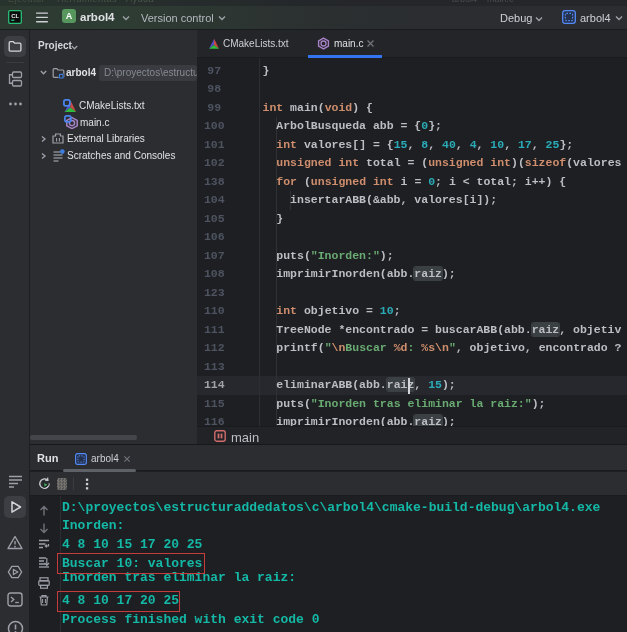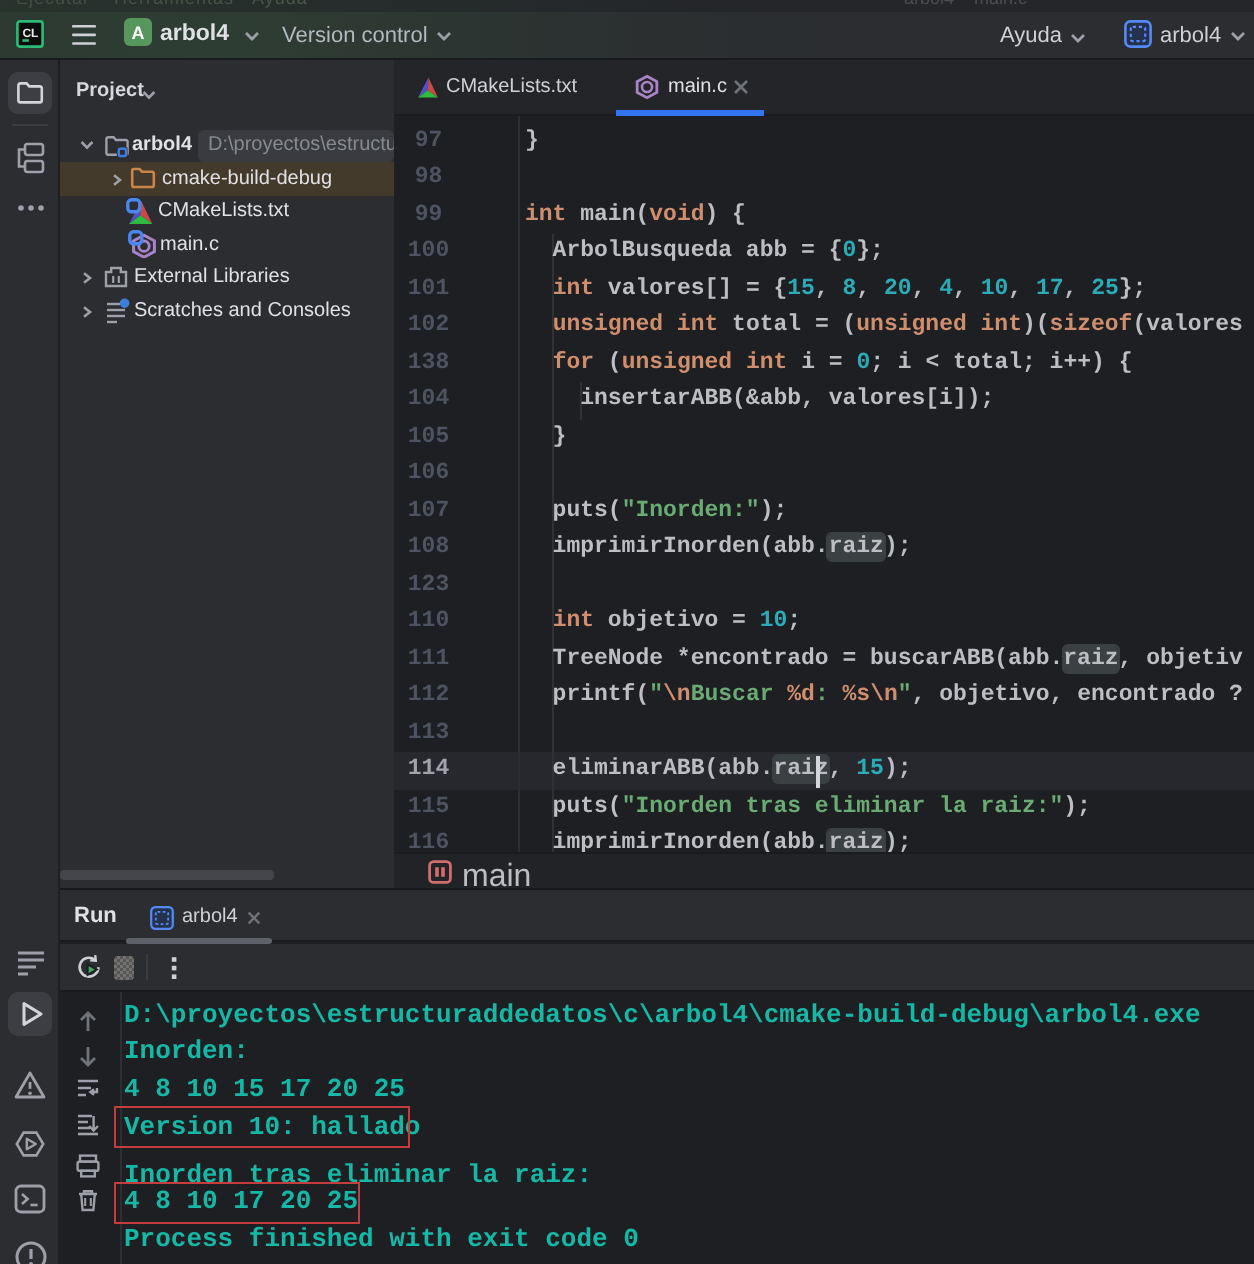--- a/index.html
+++ b/index.html
@@ -40,21 +40,21 @@
   </svg>
   <div class="abs" style="left:80px;top:5px;font-size:11.5px;font-weight:bold;color:#dfe1e5">arbol4</div>
   <svg class="abs" style="left:121px;top:8px" width="10" height="8" viewBox="0 0 10 8">
       <path d="M2 2.5 L5 5.5 L8 2.5" fill="none" stroke="#9da0a8" stroke-width="1.4"></path>
     </svg>
   <div class="abs" style="left:141px;top:5.5px;font-size:11px;color:#b4b8bf">Version control</div>
   <svg class="abs" style="left:217px;top:8px" width="10" height="8" viewBox="0 0 10 8">
       <path d="M2 2.5 L5 5.5 L8 2.5" fill="none" stroke="#9da0a8" stroke-width="1.4"></path>
     </svg>
 
-  <div class="abs" style="left:500px;top:6px;font-size:11px;color:#ced0d6">Ayuda</div>
+  <div class="abs" style="left:500px;top:6px;font-size:11px;color:#ced0d6">Debug</div>
   <svg class="abs" style="left:534px;top:8.5px" width="10" height="8" viewBox="0 0 10 8">
       <path d="M2 2.5 L5 5.5 L8 2.5" fill="none" stroke="#9da0a8" stroke-width="1.4"></path>
     </svg>
   <svg class="abs" style="left:562px;top:3.5px" width="14" height="14" viewBox="0 0 14 14">
     <rect x="0.7" y="0.7" width="12.6" height="12.6" rx="2.4" fill="#25324d" stroke="#548af7" stroke-width="1.3"></rect>
     <rect x="3.4" y="3.4" width="7.2" height="7.2" rx="1" fill="none" stroke="#548af7" stroke-width="1.1" stroke-dasharray="1.6 1.4"></rect>
   </svg>
   <div class="abs" style="left:580px;top:6px;font-size:11px;color:#ced0d6">arbol4</div>
   <svg class="abs" style="left:614px;top:8px" width="10" height="8" viewBox="0 0 10 8">
       <path d="M2 2.5 L5 5.5 L8 2.5" fill="none" stroke="#9da0a8" stroke-width="1.4"></path>
@@ -77,29 +77,20 @@
       </svg>
     <svg class="abs" style="left:22px;top:2.5px" width="13" height="12" viewBox="0 0 13 12">
       <path d="M1.2 2.6 q0-1 1-1 h2.6 l1.2 1.4 h4.8 q1 0 1 1 v5.4 q0 1-1 1 h-8.6 q-1 0-1-1 z" fill="none" stroke="#9da0a8" stroke-width="1.2"></path>
       <rect x="6.4" y="6.4" width="5.4" height="5.4" rx="1" fill="#2b2d30"></rect>
       <rect x="7.4" y="7.4" width="3.6" height="3.6" rx="0.6" fill="none" stroke="#3e7de0" stroke-width="1.2"></rect>
     </svg>
     <span class="abs" style="left:36px;font-weight:bold">arbol4</span>
     <span class="abs" style="left:74px;color:#868a91;font-size:10px">D:\proyectos\estructur</span>
   </div>
 
-  <div class="trow" style="left:0;top:50.5px;width:167px;background:#443a2b">
-    <svg class="abs" style="left:25px;top:5px" width="7" height="8" viewBox="0 0 7 8">
-        <path d="M2 1.6 L5 4 L2 6.4" fill="none" stroke="#9da0a8" stroke-width="1.3"></path>
-      </svg>
-    <svg class="abs" style="left:35px;top:2.5px" width="13" height="12" viewBox="0 0 13 12">
-      <path d="M1.1 2.4 q0-0.9 0.9-0.9 h2.8 l1.2 1.4 h5 q0.9 0 0.9 0.9 v5.8 q0 0.9-0.9 0.9 h-9 q-0.9 0-0.9-0.9 z" fill="none" stroke="#c9854a" stroke-width="1.3"></path>
-    </svg>
-    <span class="abs" style="left:51px">cmake-build-debug</span>
-  </div>
 
   <div class="trow" style="left:0;top:67px;width:167px">
     <svg class="abs" style="left:33px;top:1.5px" width="14" height="14" viewBox="0 0 14 14">
       <polygon points="7.6,1.5 1.5,13 7.2,8.6" fill="#5250c8"></polygon>
       <polygon points="7.6,1.5 13.2,13 7.2,8.6" fill="#c94a45"></polygon>
       <polygon points="1.5,13 13.2,13 7.2,8.6" fill="#2fbb3e"></polygon>
       <rect x="0.9" y="0.9" width="6" height="6" rx="1.8" fill="none" stroke="#4a86f0" stroke-width="1.7"></rect>
     </svg>
     <span class="abs" style="left:49px">CMakeLists.txt</span>
   </div>
@@ -189,21 +180,21 @@
       <div class="ln" style="top:320.75px">111</div>
       <div class="ln" style="top:339.25px">112</div>
       <div class="ln" style="top:357.75px">113</div>
       <div class="ln" style="top:376.25px;color:#a1a3ab">114</div>
       <div class="ln" style="top:394.75px">115</div>
       <div class="ln" style="top:413.25px">116</div>
 
       <div class="cl" style="top:61.75px">}</div>
       <div class="cl" style="top:98.75px"><span class="k">int</span> main(<span class="k">void</span>) {</div>
       <div class="cl" style="top:117.25px">  ArbolBusqueda abb = {<span class="n">0</span>};</div>
-      <div class="cl" style="top:135.75px">  <span class="k">int</span> valores[] = {<span class="n">15</span>, <span class="n">8</span>, <span class="n">20</span>, <span class="n">4</span>, <span class="n">10</span>, <span class="n">17</span>, <span class="n">25</span>};</div>
+      <div class="cl" style="top:135.75px">  <span class="k">int</span> valores[] = {<span class="n">15</span>, <span class="n">8</span>, <span class="n">40</span>, <span class="n">4</span>, <span class="n">10</span>, <span class="n">17</span>, <span class="n">25</span>};</div>
       <div class="cl" style="top:154.25px">  <span class="k">unsigned int</span> total = (<span class="k">unsigned int</span>)(<span class="k">sizeof</span>(valores</div>
       <div class="cl" style="top:172.75px">  <span class="k">for</span> (<span class="k">unsigned int</span> i = <span class="n">0</span>; i &lt; total; i++) {</div>
       <div class="cl" style="top:191.25px">    insertarABB(&amp;abb, valores[i]);</div>
       <div class="cl" style="top:209.75px">  }</div>
       <div class="cl" style="top:246.75px">  puts(<span class="s">"Inorden:"</span>);</div>
       <div class="cl" style="top:265.25px">  imprimirInorden(abb.<span class="hl">raiz</span>);</div>
       <div class="cl" style="top:302.25px">  <span class="k">int</span> objetivo = <span class="n">10</span>;</div>
       <div class="cl" style="top:320.75px">  TreeNode *encontrado = buscarABB(abb.<span class="hl">raiz</span>, objetiv</div>
       <div class="cl" style="top:339.25px">  printf(<span class="s">"<span class="e">\n</span>Buscar <span class="e">%d</span>: <span class="e">%s</span><span class="e">\n</span>"</span>, objetivo, encontrado ?</div>
       <div class="cl" style="top:376.25px">  eliminarABB(abb.<span class="hl">raiz</span>, <span class="n">15</span>);</div>
@@ -213,21 +204,21 @@
       <div class="abs" style="left:408px;top:377.5px;width:1.6px;height:16px;background:#d4d6db"></div>
     </div>
   </div>
 
   <div class="abs" style="left:0;top:396px;width:430px;height:18px;background:#222327;border-top:1px solid #1a1b1e">
     <svg class="abs" style="left:17px;top:3px" width="12" height="12" viewBox="0 0 12 12">
       <rect x="0.8" y="0.8" width="10.4" height="10.4" rx="2" fill="none" stroke="#d16d6d" stroke-width="1.4"></rect>
       <rect x="3.6" y="3.6" width="1.8" height="4.8" fill="#d16d6d"></rect>
       <rect x="6.6" y="3.6" width="1.8" height="4.8" fill="#d16d6d"></rect>
     </svg>
-    <div class="abs" style="left:34px;top:3px;font-size:16px;color:#bcbec4">main</div>
+    <div class="abs" style="left:34px;top:3px;font-size:13px;color:#bcbec4">main</div>
   </div>
 </div>
 
 <div class="abs" style="left:30px;top:444px;width:597px;height:188px;background:#1e1f22;overflow:hidden">
 
   <div class="abs" style="left:0;top:0;width:597px;height:27px;background:#2b2d30;border-top:1px solid #17181b;border-bottom:1px solid #1a1b1e">
     <div class="abs" style="left:7px;top:7px;font-size:11px;font-weight:bold;color:#dfe1e5">Run</div>
     <svg class="abs" style="left:45px;top:8px" width="12" height="12" viewBox="0 0 14 14">
       <rect x="0.7" y="0.7" width="12.6" height="12.6" rx="2.4" fill="#25324d" stroke="#548af7" stroke-width="1.3"></rect>
       <rect x="3.4" y="3.4" width="7.2" height="7.2" rx="1" fill="none" stroke="#548af7" stroke-width="1.1" stroke-dasharray="1.6 1.4"></rect>
@@ -276,22 +267,22 @@
     <rect x="2.6" y="8.4" width="6.8" height="2.8" fill="#1e1f22" stroke="#9da0a8" stroke-width="1.2"></rect>
   </svg>
   <svg class="abs" style="left:8px;top:150px" width="12" height="12" viewBox="0 0 12 12">
     <path d="M1.5 3 h9 M4 3 V1.6 h4 V3 M2.6 3 l0.7 8 h5.4 l0.7-8" fill="none" stroke="#9da0a8" stroke-width="1.2"></path>
     <path d="M4.6 5 v4 M7.4 5 v4" stroke="#9da0a8" stroke-width="1"></path>
   </svg>
 
   <div class="con" style="top:54.6px">D:\proyectos\estructuraddedatos\c\arbol4\cmake-build-debug\arbol4.exe</div>
   <div class="con" style="top:73.3px">Inorden:</div>
   <div class="con" style="top:92px">4 8 10 15 17 20 25</div>
-  <div class="con" style="top:110.7px">Version 10: hallado</div>
-  <div class="con" style="top:135px">Inorden tras eliminar la raiz:</div>
+  <div class="con" style="top:110.7px">Buscar 10: valores</div>
+  <div class="con" style="top:125px">Inorden tras eliminar la raiz:</div>
   <div class="con" style="top:148.1px">4 8 10 17 20 25</div>
   <div class="con" style="top:166.8px">Process finished with exit code 0</div>
 
   <div class="abs" style="left:27px;top:109px;width:148px;height:21px;border:1.5px solid #c43c3c"></div>
   <div class="abs" style="left:27px;top:147px;width:123px;height:21px;border:1.5px solid #c43c3c"></div>
 </div>
 
 <div class="abs" style="left:0;top:30px;width:30px;height:602px">
   <div class="abs" style="left:4px;top:6px;width:22px;height:21px;background:#3c3e43;border-radius:5px"></div>
   <svg class="abs" style="left:8px;top:10px" width="14" height="13" viewBox="0 0 14 13">

